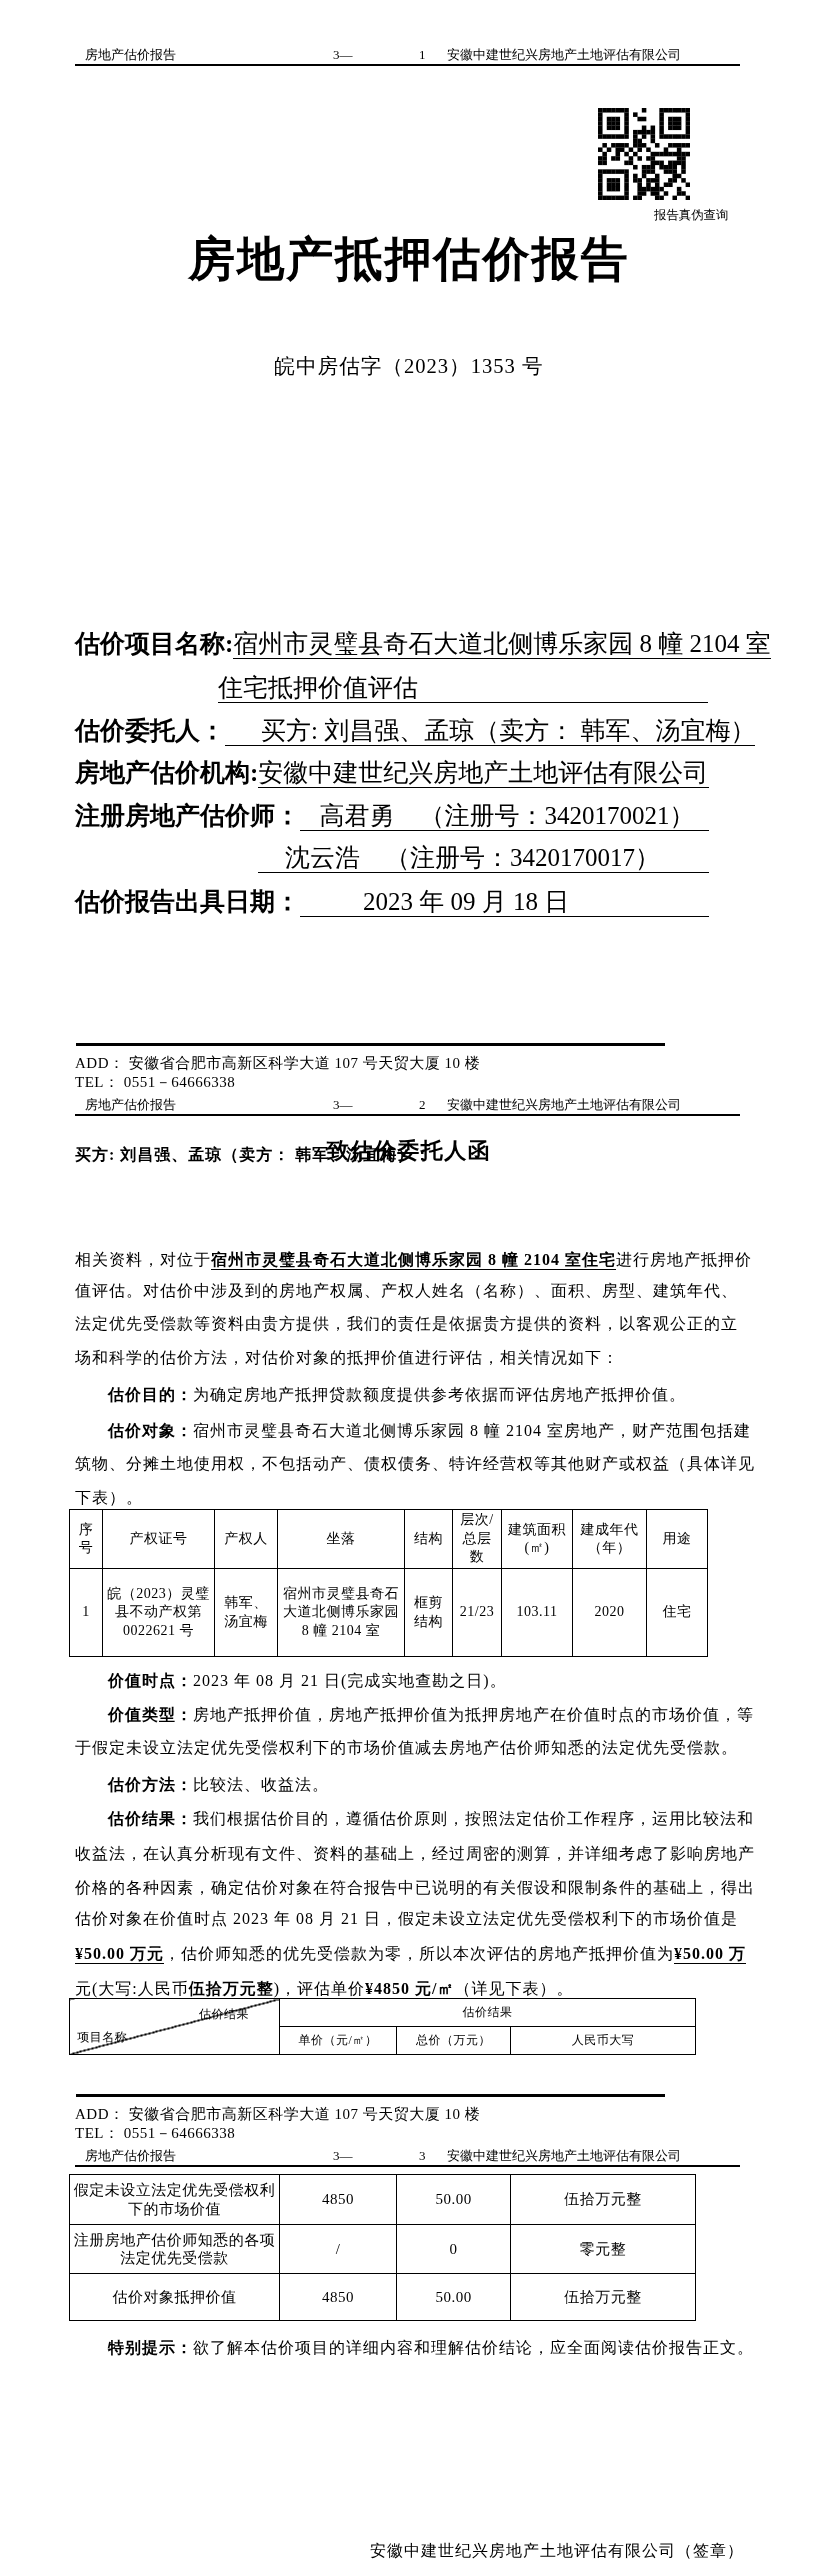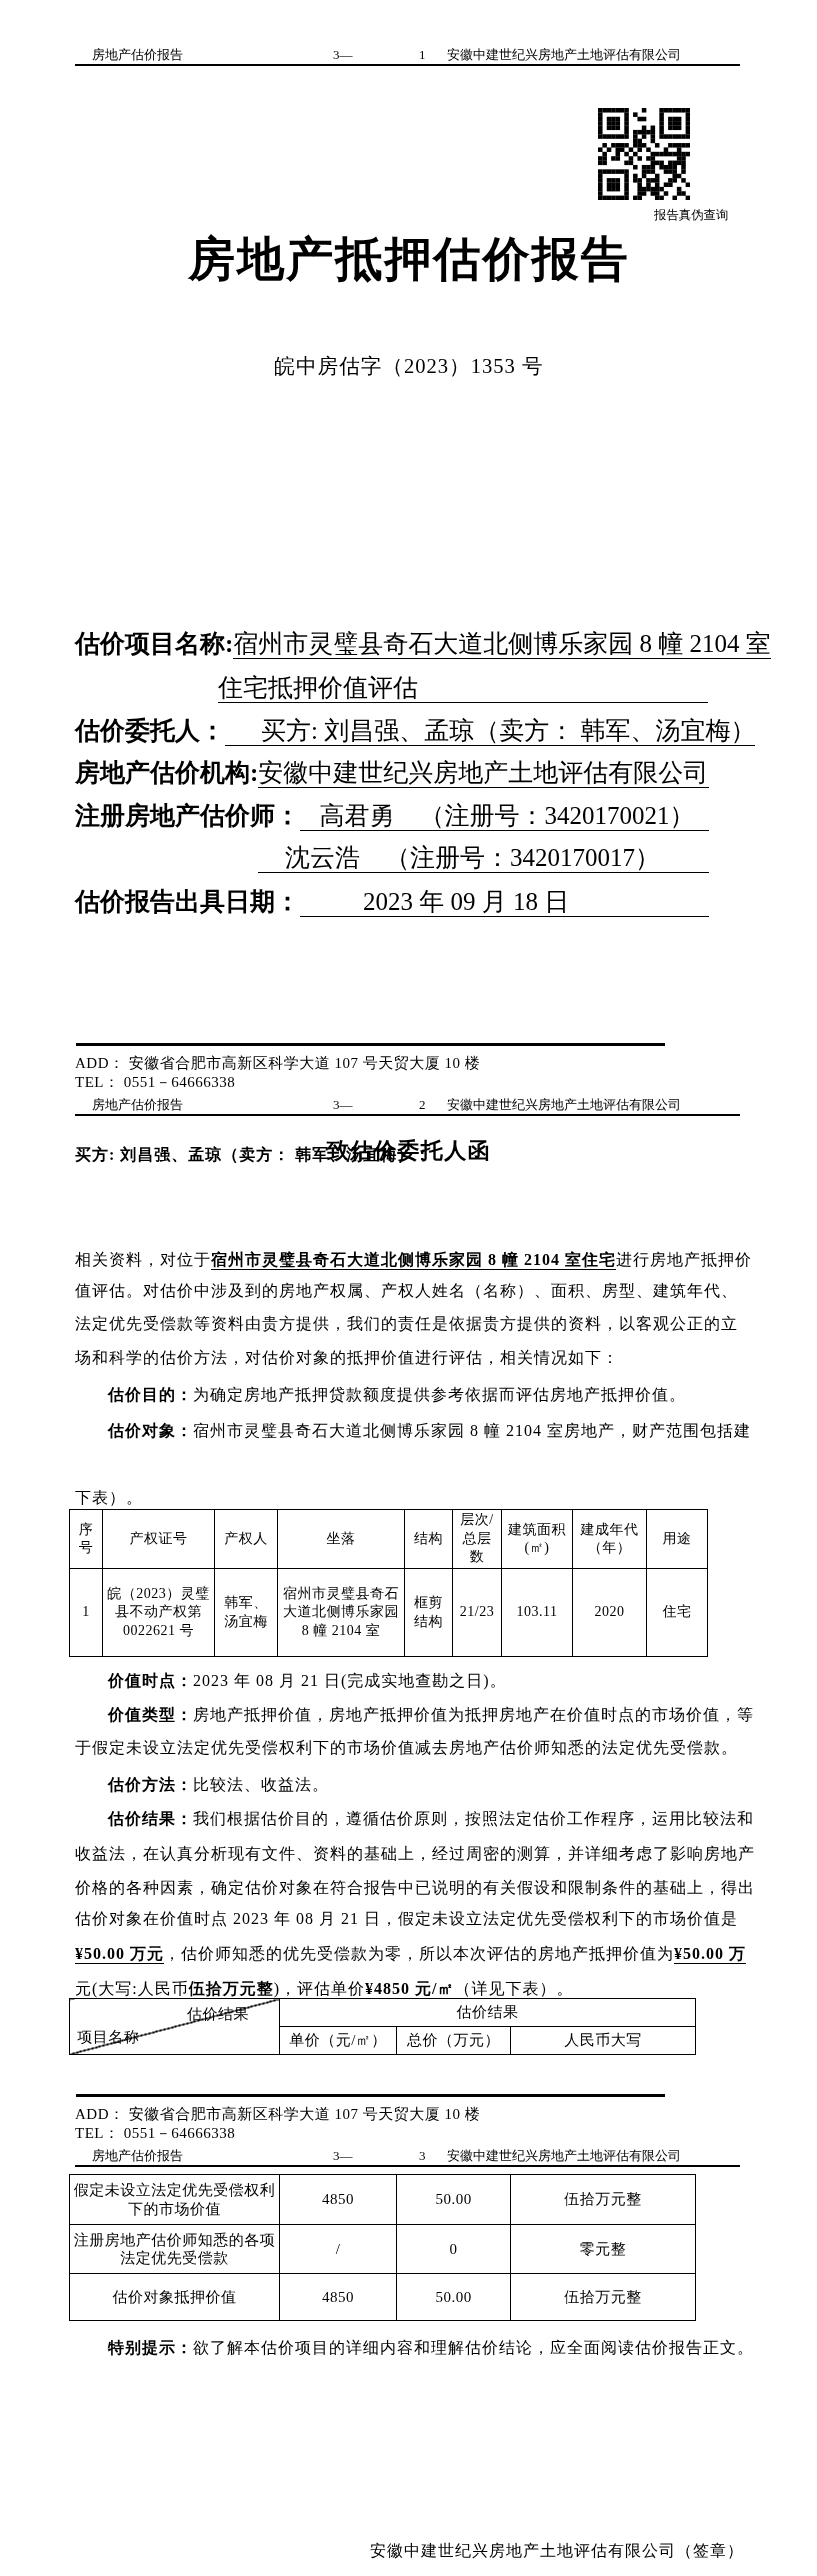--- a/index.html
+++ b/index.html
@@ -8,21 +8,21 @@
     width:818px;
     height:3235px;
     margin:0 auto;
     background:#ffffff;
     font-family:"Liberation Serif","DejaVu Serif",serif;
     color:#000;
     overflow:hidden;
   }
   
   .phead{position:absolute;left:75px;width:666px;height:17.5px;font-size:13px;line-height:16.5px;white-space:nowrap;}
-  .phead .ph-left{position:absolute;left:17px;}
+  .phead .ph-left{position:absolute;left:10px;}
   .phead .ph-mid{position:absolute;left:258px;}
   .phead .ph-num{position:absolute;left:344px;}
   .phead .ph-right{position:absolute;left:372px;}
   .hrule{position:absolute;left:75px;width:665px;height:2.1px;background:#000;}
   .frule{position:absolute;left:76px;width:589px;height:2.6px;background:#000;}
   .ftext{position:absolute;left:75px;font-size:15px;line-height:16.5px;white-space:nowrap;letter-spacing:0.5px;}
   
   .qr-wrap{position:absolute;left:598px;top:108px;width:92px;height:92px;}
   .qr-caption{position:absolute;left:654px;top:207px;font-size:12.4px;white-space:nowrap;}
   .big-title{position:absolute;left:0;right:0;top:228px;text-align:center;font-size:47px;font-weight:bold;letter-spacing:2.1px;white-space:nowrap;}
@@ -47,21 +47,21 @@
   .ind{left:108px;}
   .b{font-weight:bold;}
   .u{border-bottom:1px solid #000;padding-bottom:1px;}
   .bu{font-weight:bold;border-bottom:1px solid #000;padding-bottom:1px;}
   
   table{border-collapse:collapse;table-layout:fixed;}
   .t{position:absolute;background:#fff;}
   .t td,.t th{border:1px solid #000;font-weight:normal;text-align:center;vertical-align:middle;padding:1px 3.1px;box-sizing:border-box;}
   .t{border:1.5px solid #000;}
   #table1{left:69px;top:1509px;width:639px;font-size:14px;line-height:18.5px;letter-spacing:0.5px;}
-  #table2-head{left:69px;top:1998px;width:626px;font-size:15px;line-height:18.5px;letter-spacing:0.5px;}
+  #table2-head{left:69px;top:1998px;width:626px;font-size:12px;line-height:18.5px;letter-spacing:0.5px;}
   #table2-body{left:69px;top:2174px;width:626px;font-size:15px;line-height:18.5px;letter-spacing:0.5px;}
   .diag{position:relative;background-image:linear-gradient(to bottom right,transparent calc(50% - 1px),#000 calc(50% - 1px),#000 calc(50% + 0.5px),transparent calc(50% + 0.5px));}
   .diag .dtop{position:absolute;top:6.2px;right:30px;}
   .diag .dbot{position:absolute;bottom:7.2px;left:7.2px;}
   
   .sig{position:absolute;font-size:16px;line-height:20.6px;letter-spacing:1px;white-space:nowrap;}
 </style>
 </head>
 <body>
 
@@ -362,20 +362,21 @@
   <div class="bl" style="top:1314px;">法定优先受偿款等资料由贵方提供，我们的责任是依据贵方提供的资料，以客观公正的立</div>
   <div class="bl" style="top:1348px;">场和科学的估价方法，对估价对象的抵押价值进行评估，相关情况如下：</div>
 
   <div class="bl ind" style="top:1385px;">
     <span class="b">估价目的：</span><span>为确定房地产抵押贷款额度提供参考依据而评估房地产抵押价值。</span>
   </div>
 
   <div class="bl ind" style="top:1421px;">
     <span class="b">估价对象：</span><span>宿州市灵璧县奇石大道北侧博乐家园 8 幢 2104 室房地产，财产范围包括建</span>
   </div>
+  <div class="bl" style="top:1454px;">筑物、分摊土地使用权，不包括动产、债权债务、特许经营权等其他财产或权益（具体详见</div>
   <div class="bl" style="top:1488px;">下表）。</div>
 
   <table id="table1" class="t">
     <colgroup>
       <col style="width:33px">
         <col style="width:112px">
         <col style="width:63px">
         <col style="width:127px">
       <col style="width:48px">
         <col style="width:49px">

